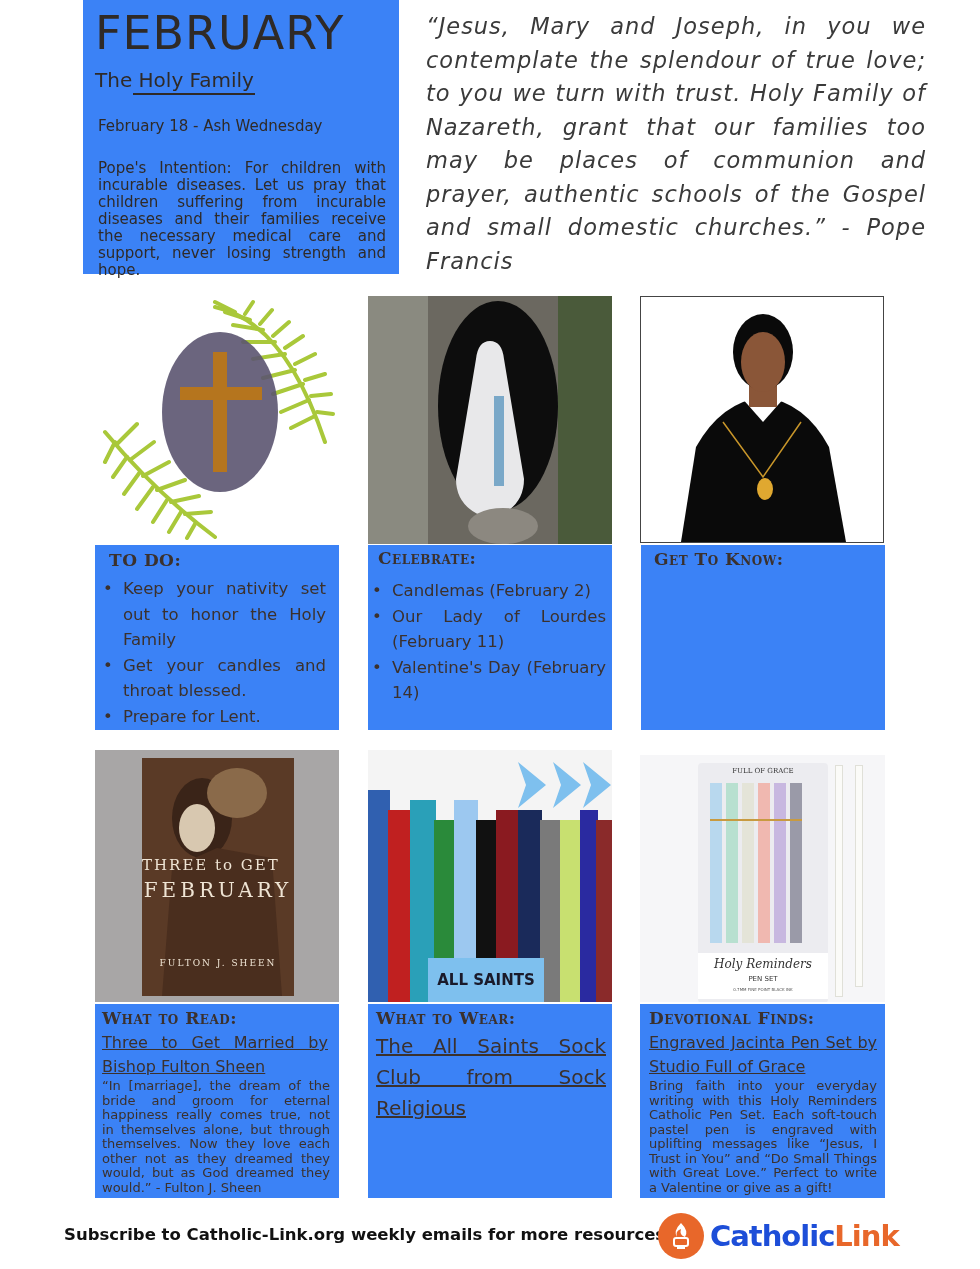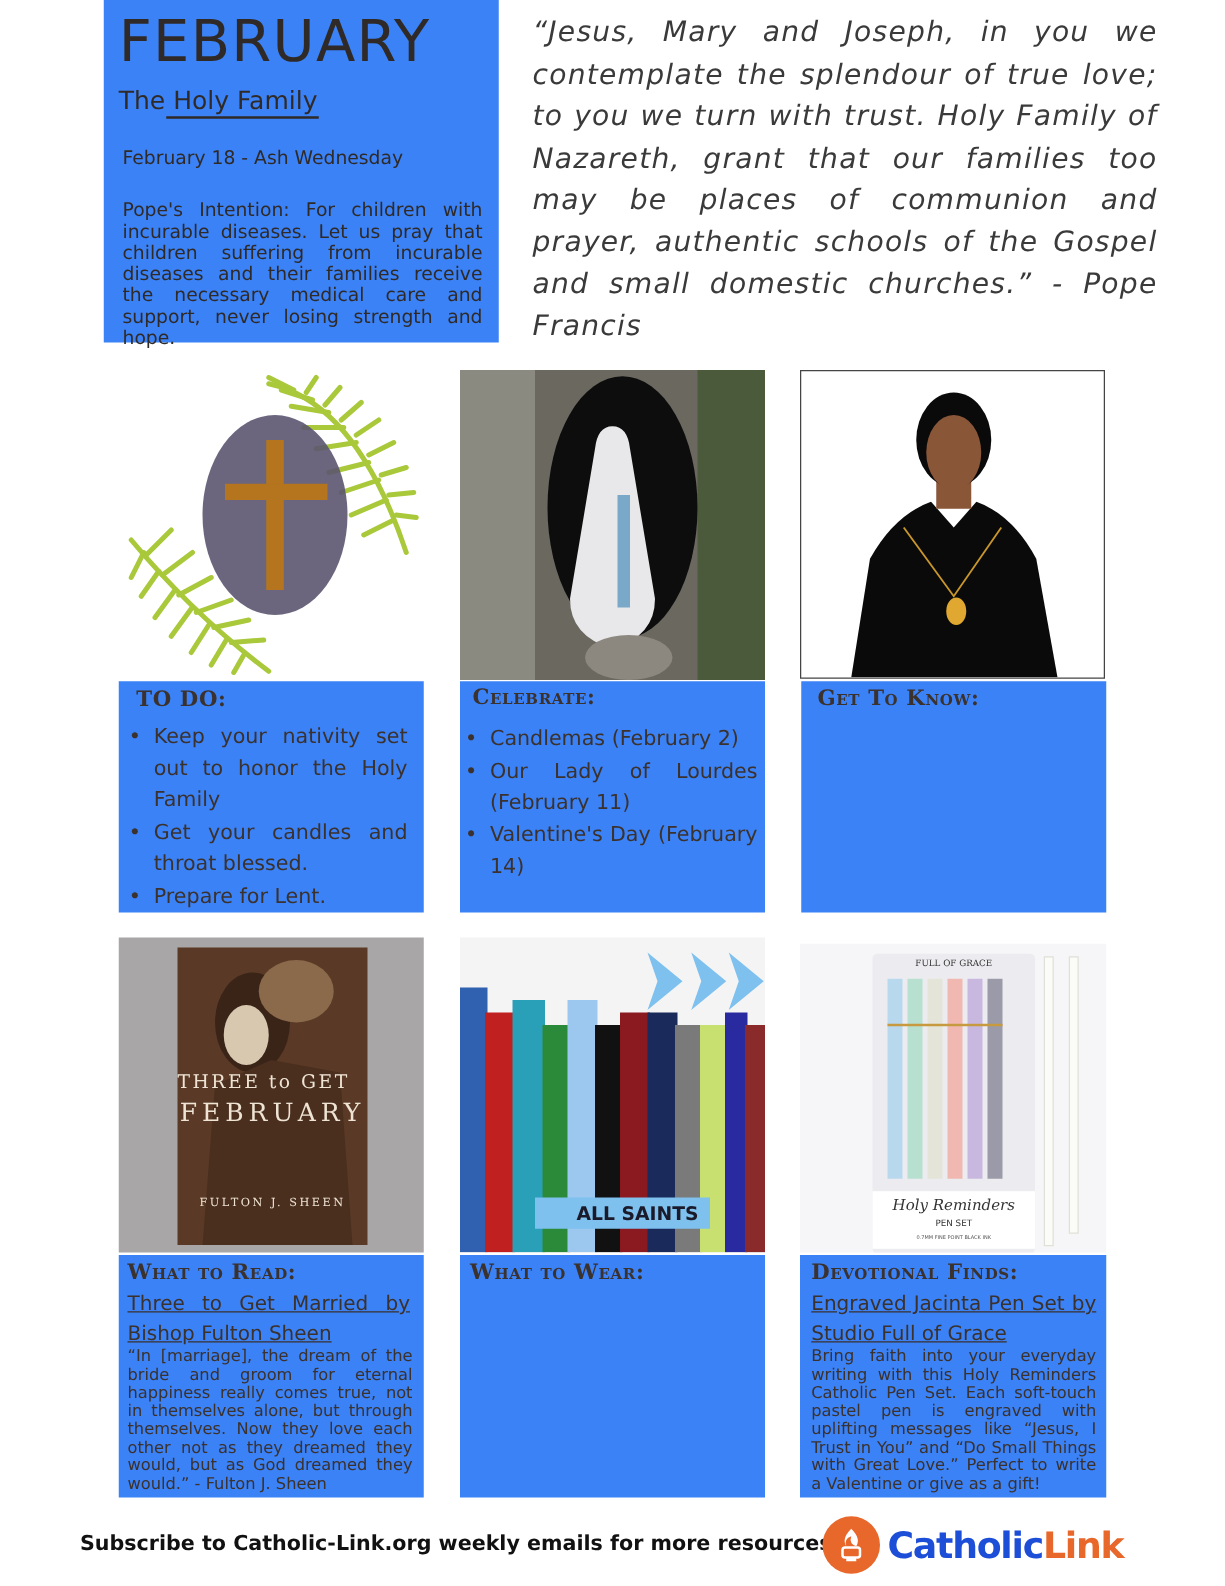--- a/index.html
+++ b/index.html
@@ -132,21 +132,21 @@
     <rect x="172" y="70" width="22" height="182" fill="#7a7a7a"></rect>
     <rect x="192" y="70" width="22" height="182" fill="#c8e070"></rect>
     <rect x="212" y="60" width="18" height="192" fill="#2a2aa0"></rect>
     <rect x="228" y="70" width="16" height="182" fill="#8a2a2a"></rect>
     <g fill="#7ec0ee">
         <path d="M150 12 L178 35 L150 58 L158 35 Z"></path>
         <path d="M185 12 L213 35 L185 58 L193 35 Z"></path>
         <path d="M215 12 L243 35 L215 58 L223 35 Z"></path>
       </g>
   </svg>
-  <div style="position:absolute;left:60px;top:208px;width:116px;height:25px;background:#7ec0ee;font-family:'DejaVu Sans',sans-serif;font-weight:bold;font-size:15px;color:#1a1a2a;display:flex;align-items:center;justify-content:center;padding-left:24px;">ALL SAINTS</div>
+  <div style="position:absolute;left:60px;top:208px;width:116px;height:44px;background:#7ec0ee;font-family:'DejaVu Sans',sans-serif;font-weight:bold;font-size:15px;color:#1a1a2a;display:flex;align-items:center;justify-content:center;">ALL SAINTS</div>
 </div>
 
 <div class="abs img-box" style="left:640px;top:755px;width:245px;height:247px;background:#f6f6f8;">
   <div style="position:absolute;left:58px;top:8px;width:130px;height:240px;background:#ececf0;border-radius:4px;">
     <div style="position:absolute;left:0;width:130px;top:4px;text-align:center;font-family:'DejaVu Serif',serif;font-size:7px;color:#333;">FULL OF GRACE</div>
     <div style="position:absolute;left:12px;top:20px;width:12px;height:160px;background:#b8d8ee;"></div>
     <div style="position:absolute;left:28px;top:20px;width:12px;height:160px;background:#b8e0d0;"></div>
     <div style="position:absolute;left:44px;top:20px;width:12px;height:160px;background:#e4e4d8;"></div>
     <div style="position:absolute;left:60px;top:20px;width:12px;height:160px;background:#f0b8b0;"></div>
     <div style="position:absolute;left:76px;top:20px;width:12px;height:160px;background:#c8b8e0;"></div>
@@ -162,20 +162,21 @@
 </div>
 
 <div class="abs panel card" style="left:95px;top:1004px;width:244px;height:194px;">
   <div class="card-title" style="position:absolute;left:7px;top:4px;">What to Read:</div>
   <div class="link" style="position:absolute;left:7px;top:27px;width:226px;font-size:16px;line-height:24px;text-align:justify;">Three to Get Married by Bishop Fulton Sheen</div>
   <div class="small-just" style="position:absolute;left:7px;top:75px;width:228px;">“In [marriage], the dream of the bride and groom for eternal happiness really comes true, not in themselves alone, but through themselves. Now they love each other not as they dreamed they would, but as God dreamed they would.” - Fulton J. Sheen</div>
 </div>
 
 <div class="abs panel card" style="left:368px;top:1004px;width:244px;height:194px;">
   <div class="card-title" style="position:absolute;left:8px;top:4px;">What to Wear:</div>
+  <div class="link" style="position:absolute;left:8px;top:27px;width:230px;font-size:20px;line-height:31px;text-align:justify;">The All Saints Sock Club from Sock Religious</div>
 </div>
 
 <div class="abs panel card" style="left:640px;top:1004px;width:245px;height:194px;">
   <div class="card-title" style="position:absolute;left:9px;top:4px;">Devotional Finds:</div>
   <div class="link" style="position:absolute;left:9px;top:27px;width:228px;font-size:16px;line-height:24px;text-align:justify;">Engraved Jacinta Pen Set by Studio Full of Grace</div>
   <div class="small-just" style="position:absolute;left:9px;top:75px;width:228px;">Bring faith into your everyday writing with this Holy Reminders Catholic Pen Set. Each soft-touch pastel pen is engraved with uplifting messages like “Jesus, I Trust in You” and “Do Small Things with Great Love.” Perfect to write a Valentine or give as a gift!</div>
 </div>
 
 <div class="abs footer-text">Subscribe to Catholic-Link.org weekly emails for more resources!</div>
 <div class="abs logo">

